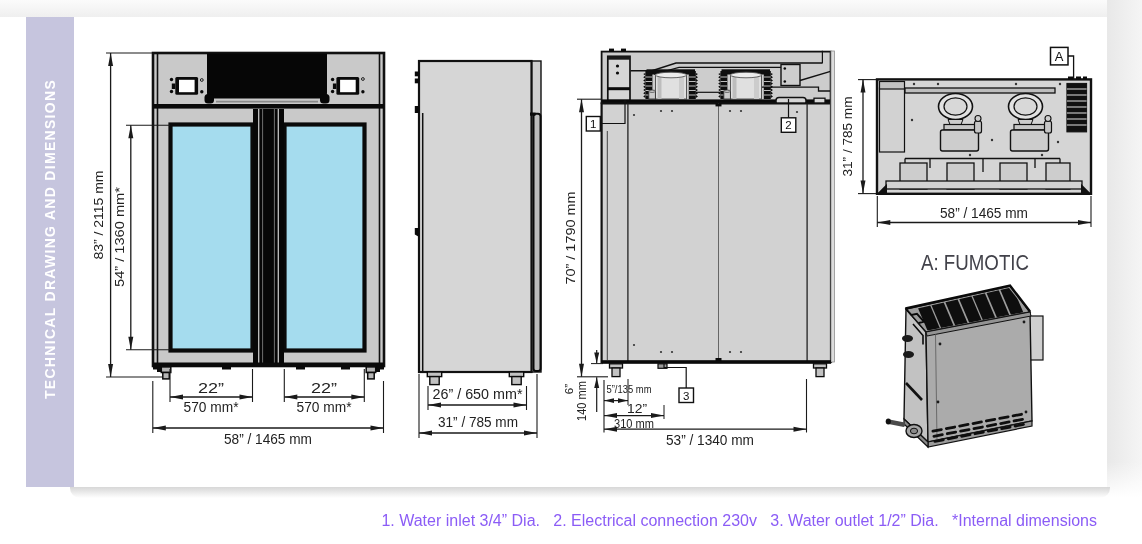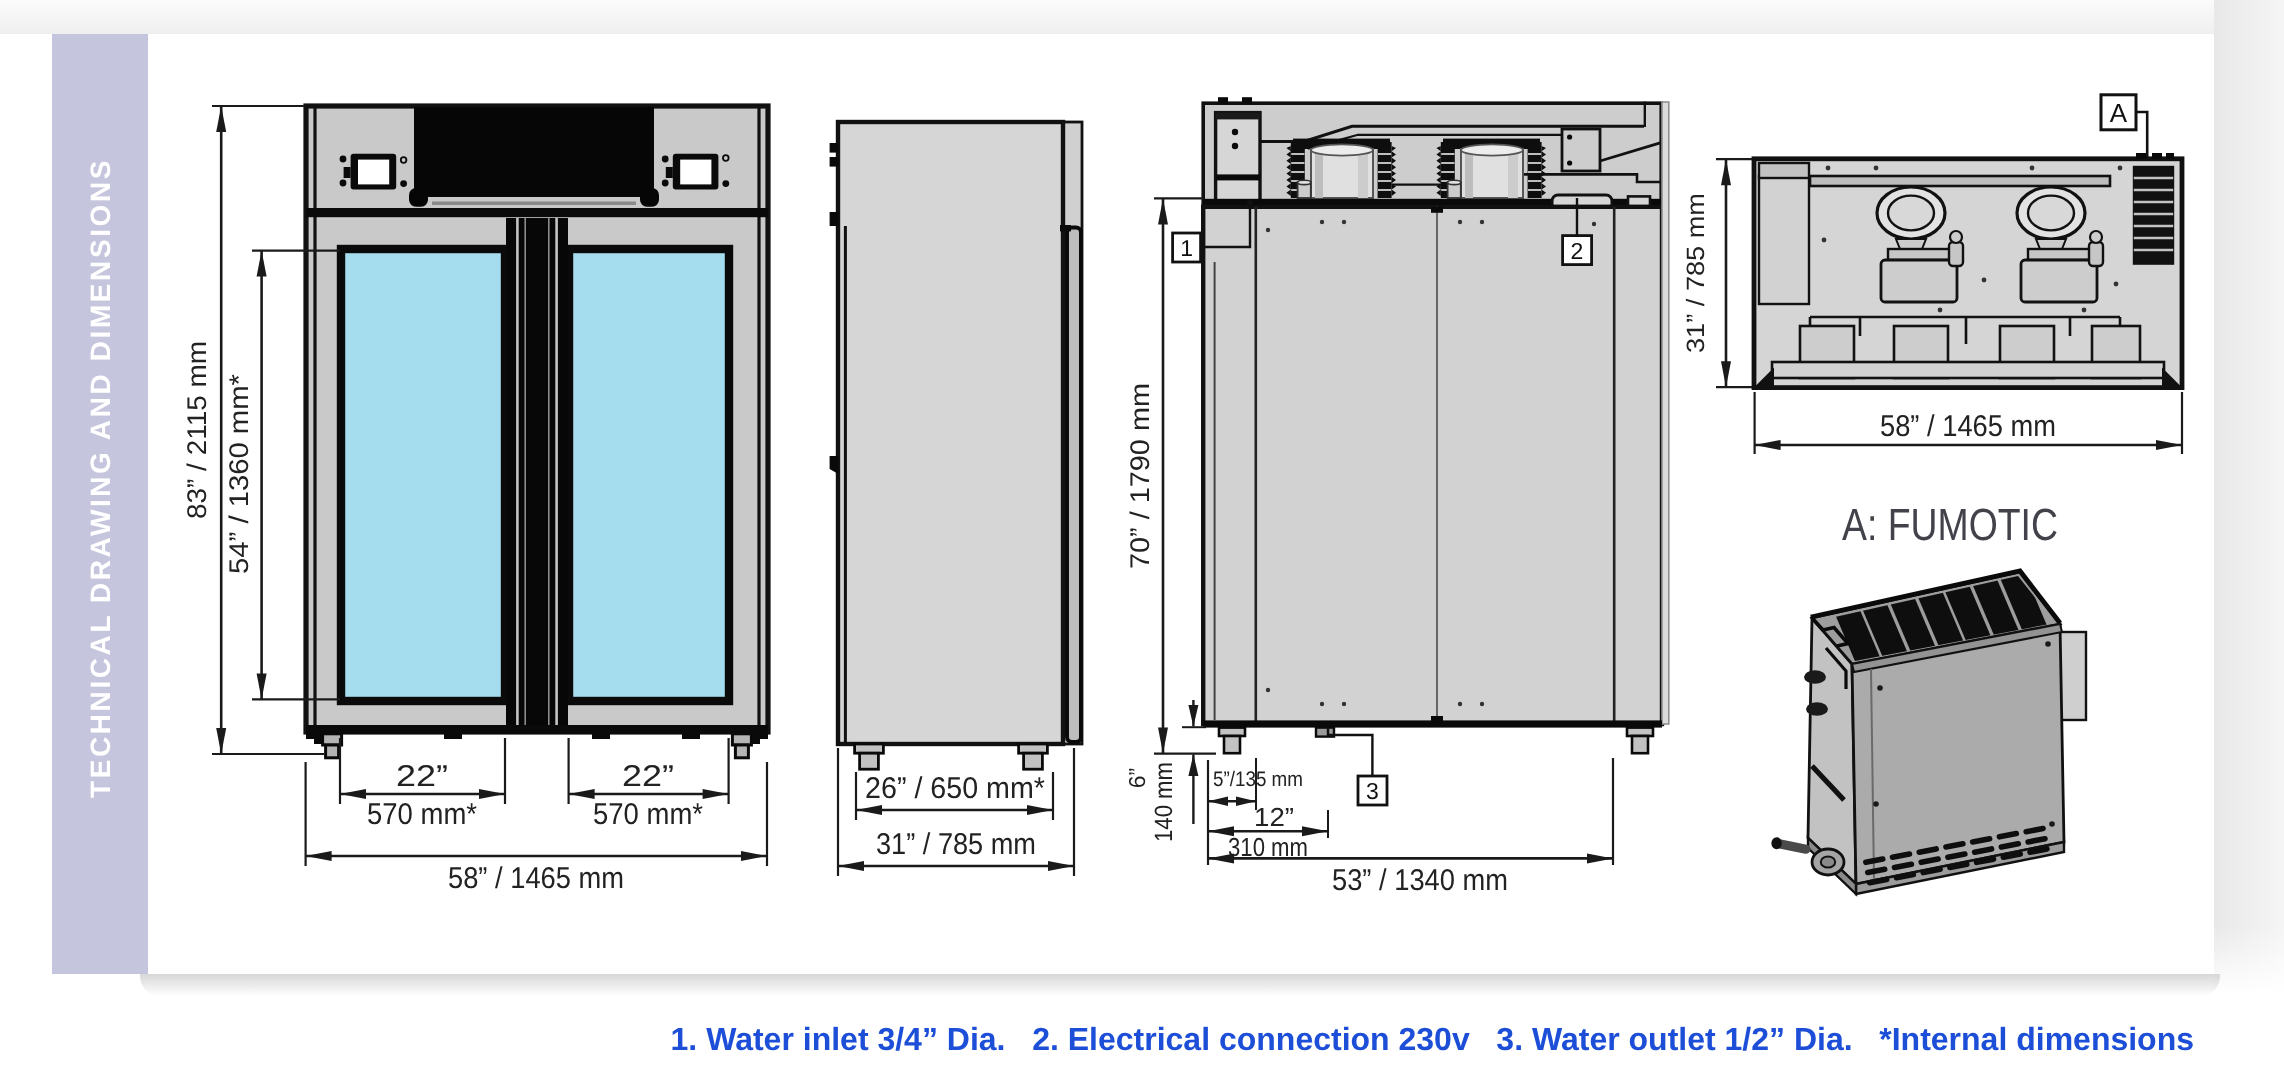--- a/index.html
+++ b/index.html
@@ -496,13 +496,13 @@
 
     <g fill="#1a1a1a">
       <circle cx="940" cy="344" r="1.4"></circle>
         <circle cx="938" cy="402" r="1.4"></circle>
       <circle cx="1024" cy="322" r="1.4"></circle>
         <circle cx="1026" cy="412" r="1.4"></circle>
     </g>
   </g>
 </svg>
 
-<div class="abs" style="left:0;top:512px;width:1097px;text-align:right;font-size:16px;color:#1d4ed8;font-weight:bold;">1. Water inlet 3/4” Dia.&nbsp;&nbsp; 2. Electrical connection 230v&nbsp;&nbsp; 3. Water outlet 1/2” Dia.&nbsp;&nbsp; *Internal dimensions</div>
+<div class="abs" style="left:0;top:512px;width:1097px;text-align:right;font-size:16px;color:#8b5cf6;">1. Water inlet 3/4” Dia.&nbsp;&nbsp; 2. Electrical connection 230v&nbsp;&nbsp; 3. Water outlet 1/2” Dia.&nbsp;&nbsp; *Internal dimensions</div>
 
 </body></html>

